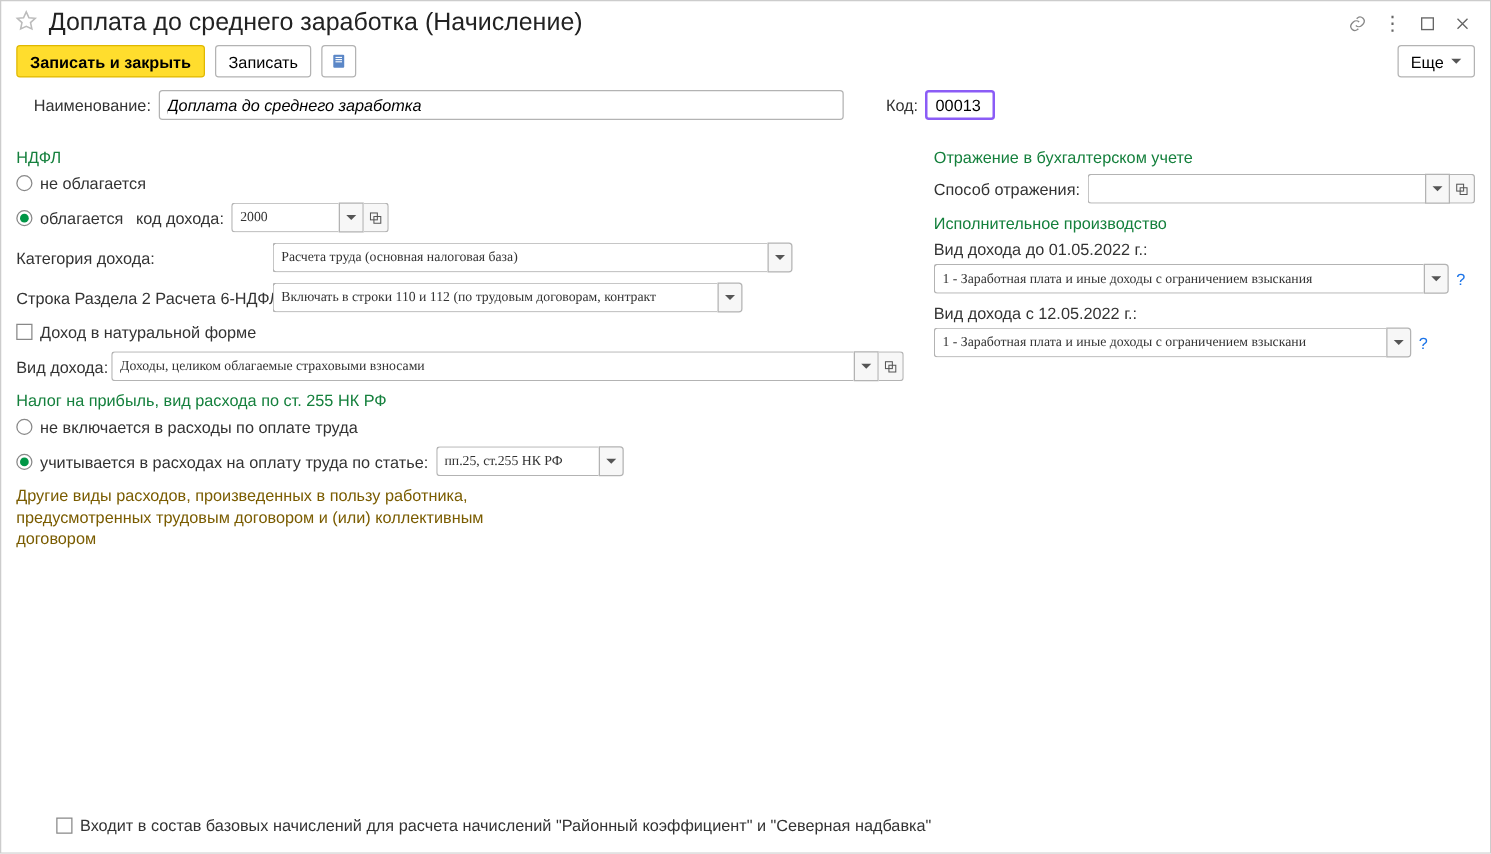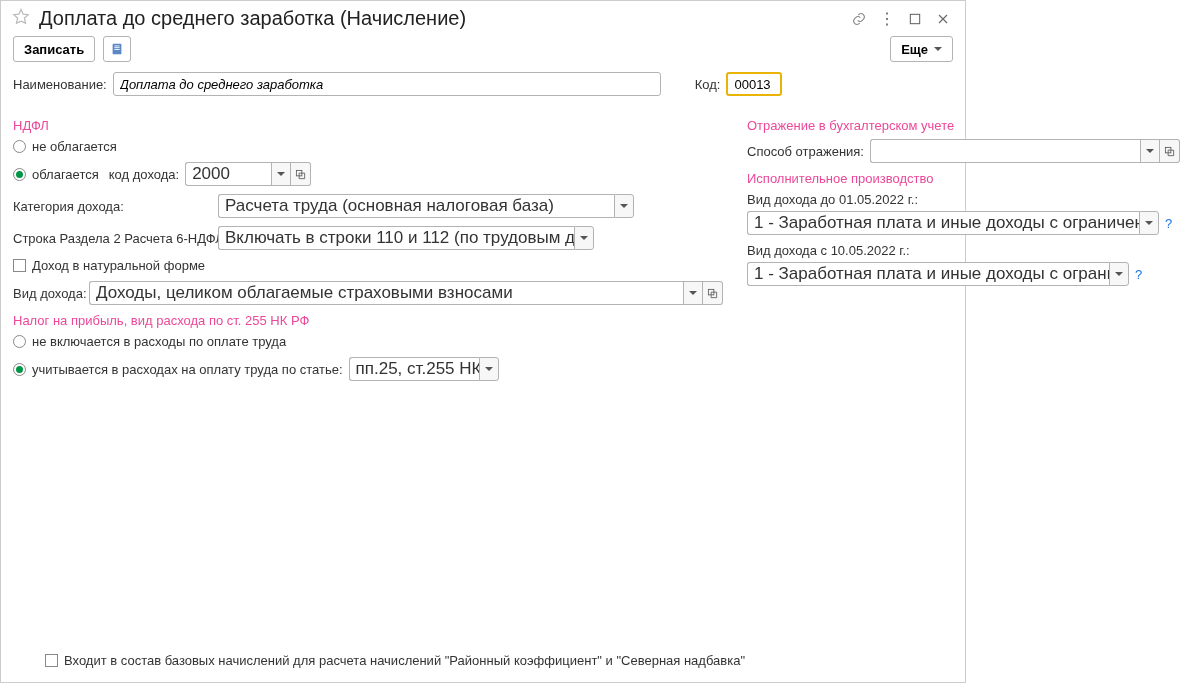--- a/index.html
+++ b/index.html
@@ -1,68 +1,68 @@
 <!DOCTYPE html>
 <html><head>
 <meta charset="utf-8">
 <style>
   * { box-sizing: border-box; }
   html, body { margin:0; padding:0; width:1193px; height:683px;
     font-family: Arial, Helvetica, sans-serif; font-size:13px;
     color:#333; background:#fff; }
-  .window { position:relative; width:966px; height:683px; border:1px solid #ccc; }
+  .window { position:relative; width:1193px; height:683px; border:1px solid #ccc; }
 
   
   .titlebar { display:flex; align-items:center; padding:6px 10px 2px 10px; }
   .star-icon svg { width:20px; height:20px; }
   .title { font-size:20px; margin-left:8px; flex:1 1 auto; color:#222; }
   .title-actions { display:flex; align-items:center; gap:12px; padding-right:4px; }
   .title-actions .icon { width:16px; height:16px; color:#666; cursor:pointer;
     display:flex; align-items:center; justify-content:center; }
   .title-actions .icon svg { width:16px; height:16px; }
   .vdots::before { content:"\22EE"; font-size:16px; color:#666; }
 
   
   .toolbar { display:flex; align-items:center; gap:8px; padding:4px 12px 10px 12px; }
   .btn { height:26px; padding:0 10px; border:1px solid #b3b3b3; border-radius:3px;
     background:#fff; font-size:13px; cursor:pointer; display:inline-flex;
-    align-items:center;font-weight:bold; }
+    align-items:center; }
   .btn.primary { background:#ffdd2d; border-color:#e0b800; font-weight:bold; }
   .btn.iconbtn { width:28px; justify-content:center; padding:0; }
   .btn.iconbtn svg { width:14px; height:14px; }
   .toolbar-right { margin-left:auto; }
   .btn.more::after { content:""; display:inline-block; margin-left:6px;
     border:4px solid transparent; border-top-color:#555; transform:translateY(2px); }
 
   
   .body { padding:0 12px; display:flex; gap:24px; }
   .colL { width:710px; }
   .colR { flex:1 1 auto; }
 
   .row { display:flex; align-items:center; margin-bottom:8px; }
   .row label.lbl { white-space:nowrap; }
   .row .gap { width:6px; }
   .input { height:24px; border:1px solid #b3b3b3; border-radius:3px; padding:0 6px;
     font-size:13px; background:#fff; }
-  .input.code { border:2px solid #eab308; background:#fff; text-align:left; }
-
-  .section-title { color:#ec4899; font-size:13px; margin:6px 0 6px 0; }
+  .input.code { border:2px solid #8b5cf6; background:#fff; text-align:left; }
+
+  .section-title { color:#15803d; font-size:13px; margin:6px 0 6px 0; }
 
   .radio, .check { display:inline-flex; align-items:center; gap:6px; cursor:pointer; }
   .radio .dot { width:13px; height:13px; border:1px solid #888; border-radius:50%;
     display:inline-flex; align-items:center; justify-content:center; background:#fff; }
   .radio.checked .dot::after { content:""; width:7px; height:7px; border-radius:50%;
     background:#009646; }
   .check .box { width:13px; height:13px; border:1px solid #888; background:#fff; }
 
   
   .combo { display:inline-flex; height:24px; }
   .combo .txt { border:1px solid #b3b3b3; border-right:none; border-radius:3px 0 0 3px;
-    padding:0 6px; font-size:17px; background:#fff; display:flex; align-items:center;
-    overflow:hidden; white-space:nowrap; }
+    padding:0 6px; font-size:11px; background:#fff; display:flex; align-items:center;
+    overflow:hidden; white-space:nowrap;font-family:Liberation Serif, serif; }
   .combo .dd, .combo .open { width:20px; border:1px solid #b3b3b3; background:#f7f7f7;
     display:flex; align-items:center; justify-content:center; cursor:pointer; }
   .combo .dd { border-radius:0; }
   .combo .dd.last { border-radius:0 3px 3px 0; }
   .combo .open { border-left:none; border-radius:0 3px 3px 0; }
   .combo .dd::after { content:""; border:4px solid transparent; border-top-color:#555;
     transform:translateY(2px); }
   .combo .open svg { width:11px; height:11px; }
   .combo.noopen .dd { border-radius:0 3px 3px 0; }
 
@@ -101,35 +101,36 @@
       </span>
       <span class="icon">
         <svg viewBox="0 0 24 24" stroke="#666" stroke-width="1.6">
           <path d="M6 6l12 12M18 6L6 18"></path>
         </svg>
       </span>
     </div>
   </div>
 
   <div class="toolbar">
+    <button class="btn primary">Записать и закрыть</button>
     <button class="btn">Записать</button>
     <button class="btn iconbtn">
       <svg viewBox="0 0 16 16" fill="#5b87c7">
         <rect x="3" y="2" width="10" height="12" rx="1" fill="#5b87c7"></rect>
         <rect x="5" y="4" width="6" height="1" fill="#fff"></rect>
         <rect x="5" y="6" width="6" height="1" fill="#fff"></rect>
         <rect x="5" y="8" width="6" height="1" fill="#fff"></rect>
       </svg>
     </button>
     <div class="toolbar-right">
       <button class="btn more">Еще</button>
     </div>
   </div>
 
-  <div style="padding:0 12px 8px 12px;">
+  <div style="padding:0 12px 8px 12px;margin-left:14px;">
     <div class="row">
       <label class="lbl">Наименование:</label>
       <span class="gap"></span>
       <input class="input" style="width: 548px; font-style: italic;" value="Доплата до среднего заработка">
       <span style="width:34px"></span>
       <label class="lbl">Код:</label>
       <span class="gap"></span>
       <input class="input code" style="width: 56px;" value="00013">
     </div>
   </div>
@@ -216,20 +217,21 @@
         <span class="radio checked">
           <span class="dot"></span>
           <span>учитывается в расходах на оплату труда по статье:</span>
         </span>
         <span class="gap"></span>
         <span class="combo noopen">
           <span class="txt" style="width:130px">пп.25, ст.255 НК РФ</span>
           <span class="dd last"></span>
         </span>
       </div>
+      <div class="note">Другие виды расходов, произведенных в пользу работника, предусмотренных трудовым договором и (или) коллективным договором</div>
 
     </div>
 
     <div class="colR">
 
       <div class="section-title">Отражение в бухгалтерском учете</div>
       <div class="row">
         <label class="lbl">Способ отражения:</label>
         <span class="gap"></span>
         <span class="combo">
@@ -251,21 +253,21 @@
       </div>
       <div class="row">
         <span class="combo noopen">
           <span class="txt" style="width:392px">1 - Заработная плата и иные доходы с ограничением взыскания</span>
           <span class="dd last"></span>
         </span>
         <span class="help">?</span>
       </div>
 
       <div style="margin:6px 0 4px 0">
-        <label class="lbl">Вид дохода с 10.05.2022 г.:</label>
+        <label class="lbl">Вид дохода с 12.05.2022 г.:</label>
       </div>
       <div class="row">
         <span class="combo noopen">
           <span class="txt" style="width:362px">1 - Заработная плата и иные доходы с ограничением взыскани</span>
           <span class="dd last"></span>
         </span>
         <span class="help">?</span>
       </div>
 
     </div>

